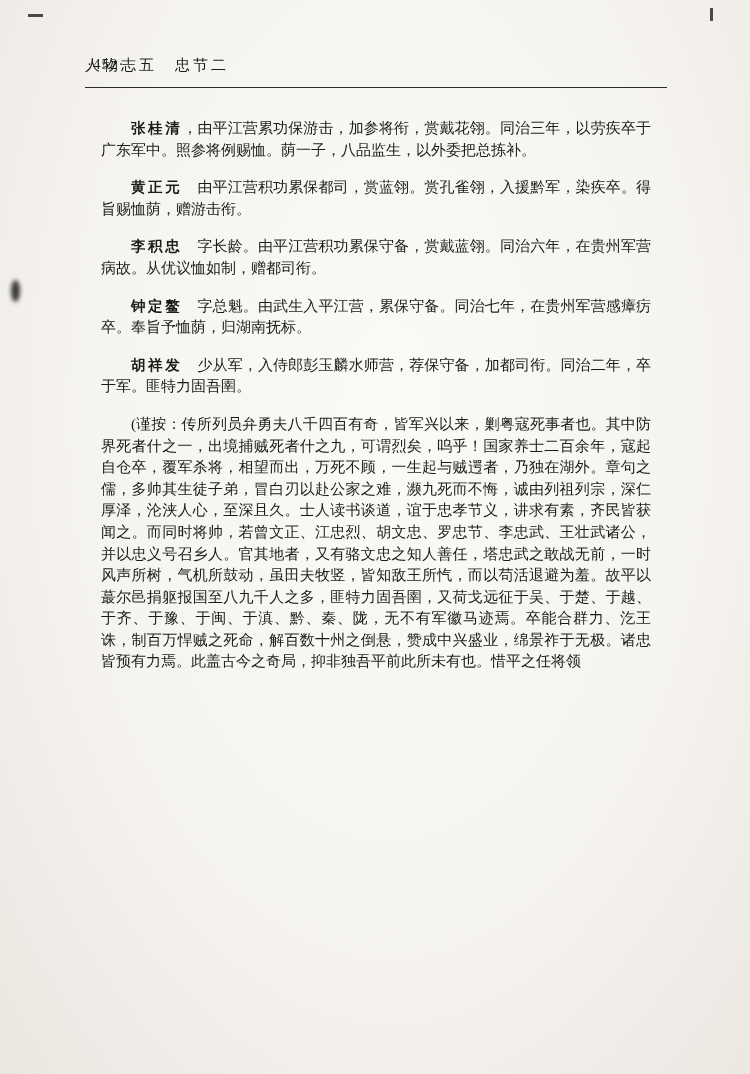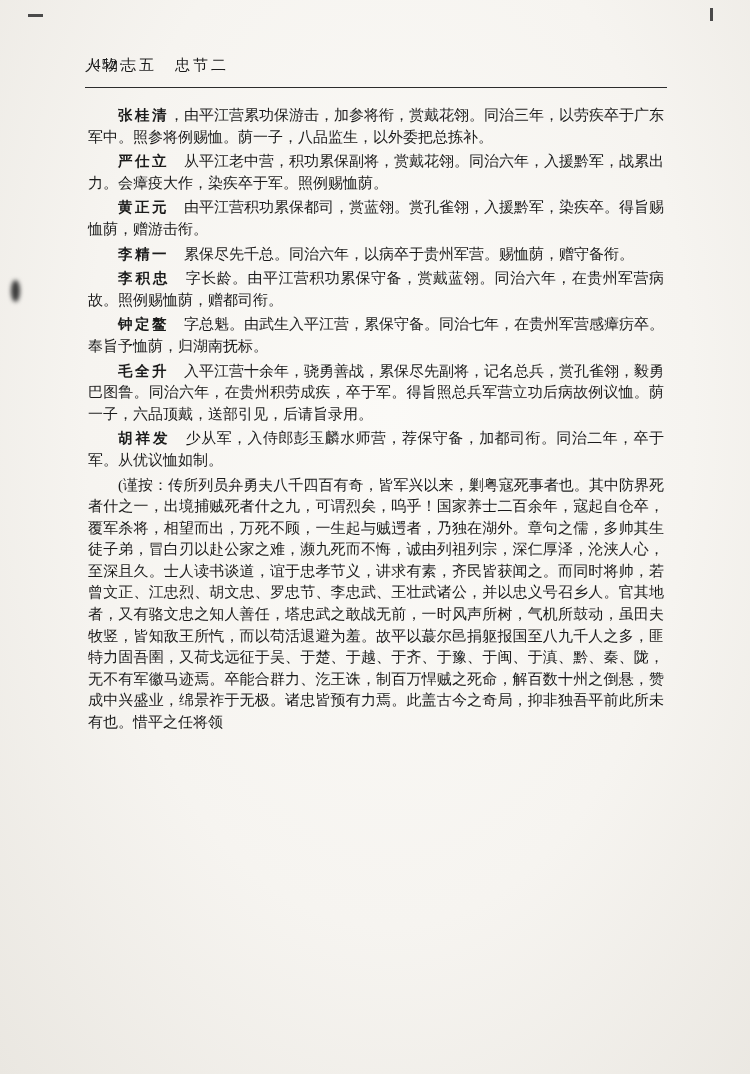--- a/index.html
+++ b/index.html
@@ -23,21 +23,21 @@
     font-size: 15px;
   }
   .page-number { position: absolute; left: 2px; top: 0; letter-spacing: 1px; }
   .running-title { position: absolute; left: 0; right: 0; top: 0; text-align: left; letter-spacing: 3px; }
   .header-rule { position: absolute; top: 87px; left: 85px; right: 83px; height: 1px; background: #2c2c2c; }
   .body-text {
     position: absolute; top: 102px; left: 85px; right: 83px;
     font-size: 15px; line-height: 21.6px;
     text-align: justify;
   }
-  .entry { margin: 3px; text-indent: 2em; }
+  .entry { margin: 16px; text-indent: 2em; }
   .person-name {
     font-weight: bold;
     font-family: "Liberation Sans", "DejaVu Sans", sans-serif;
     font-size: 14.5px;
     letter-spacing: 2.5px;
   }
 </style>
 </head>
 <body>
 
@@ -48,23 +48,20 @@
   <div class="artifact a3"></div>
 
   <header class="page-header">
     <span class="page-number">·452·</span>
     <span class="running-title">人物志五　忠节二</span>
   </header>
   <div class="header-rule"></div>
 
   <main class="body-text">
     <p class="entry"><span class="person-name">张桂清</span><span class="entry-text">，由平江营累功保游击，加参将衔，赏戴花翎。同治三年，以劳疾卒于广东军中。照参将例赐恤。荫一子，八品监生，以外委把总拣补。</span></p>
-    <p class="entry"><span class="person-name">严仕立</span><span class="entry-text">　从平江老中营，积功累保副将，赏戴花翎。同治六年，入援黔军，战累出力。会瘴疫大作，染疾卒于军。照例赐恤荫。</span></p>
     <p class="entry"><span class="person-name">黄正元</span><span class="entry-text">　由平江营积功累保都司，赏蓝翎。赏孔雀翎，入援黔军，染疾卒。得旨赐恤荫，赠游击衔。</span></p>
-    <p class="entry"><span class="person-name">李精一</span><span class="entry-text">　累保尽先千总。同治六年，以病卒于贵州军营。赐恤荫，赠守备衔。</span></p>
-    <p class="entry"><span class="person-name">李积忠</span><span class="entry-text">　字长龄。由平江营积功累保守备，赏戴蓝翎。同治六年，在贵州军营病故。照例赐恤荫，赠都司衔。</span></p>
+    <p class="entry"><span class="person-name">李积忠</span><span class="entry-text">　字长龄。由平江营积功累保守备，赏戴蓝翎。同治六年，在贵州军营病故。从优议恤如制，赠都司衔。</span></p>
     <p class="entry"><span class="person-name">钟定鳌</span><span class="entry-text">　字总魁。由武生入平江营，累保守备。同治七年，在贵州军营感瘴疠卒。奉旨予恤荫，归湖南抚标。</span></p>
-    <p class="entry"><span class="person-name">毛全升</span><span class="entry-text">　入平江营十余年，骁勇善战，累保尽先副将，记名总兵，赏孔雀翎，毅勇巴图鲁。同治六年，在贵州积劳成疾，卒于军。得旨照总兵军营立功后病故例议恤。荫一子，六品顶戴，送部引见，后请旨录用。</span></p>
-    <p class="entry"><span class="person-name">胡祥发</span><span class="entry-text">　少从军，入侍郎彭玉麟水师营，荐保守备，加都司衔。同治二年，卒于军。从优议恤如制。</span></p>
+    <p class="entry"><span class="person-name">胡祥发</span><span class="entry-text">　少从军，入侍郎彭玉麟水师营，荐保守备，加都司衔。同治二年，卒于军。匪特力固吾圉。</span></p>
     <p class="entry commentary"><span>(谨按：传所列员弁勇夫八千四百有奇，皆军兴以来，剿粤寇死事者也。其中防界死者什之一，出境捕贼死者什之九，可谓烈矣，呜乎！国家养士二百余年，寇起自仓卒，覆军杀将，相望而出，万死不顾，一生起与贼遌者，乃独在湖外。章句之儒，多帅其生徒子弟，冒白刃以赴公家之难，濒九死而不悔，诚由列祖列宗，深仁厚泽，沦浃人心，至深且久。士人读书谈道，谊于忠孝节义，讲求有素，齐民皆获闻之。而同时将帅，若曾文正、江忠烈、胡文忠、罗忠节、李忠武、王壮武诸公，并以忠义号召乡人。官其地者，又有骆文忠之知人善任，塔忠武之敢战无前，一时风声所树，气机所鼓动，虽田夫牧竖，皆知敌王所忾，而以苟活退避为羞。故平以蕞尔邑捐躯报国至八九千人之多，匪特力固吾圉，又荷戈远征于吴、于楚、于越、于齐、于豫、于闽、于滇、黔、秦、陇，无不有军徽马迹焉。卒能合群力、汔王诛，制百万悍贼之死命，解百数十州之倒悬，赞成中兴盛业，绵景祚于无极。诸忠皆预有力焉。此盖古今之奇局，抑非独吾平前此所未有也。惜平之任将领</span></p>
   </main>
 
 </div>
 
 </body></html>

